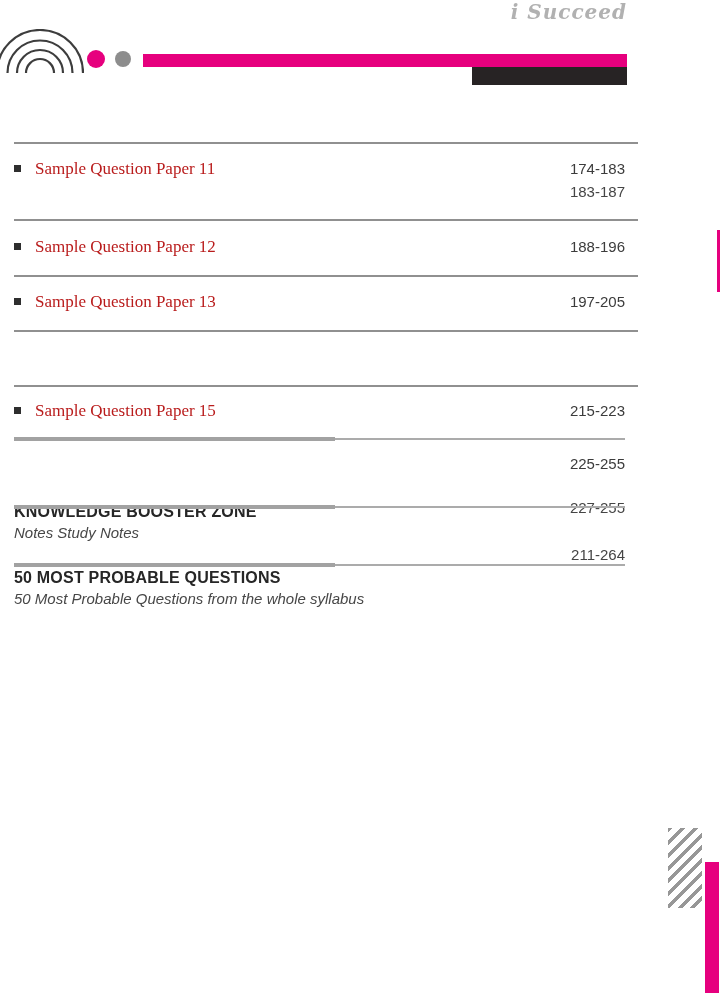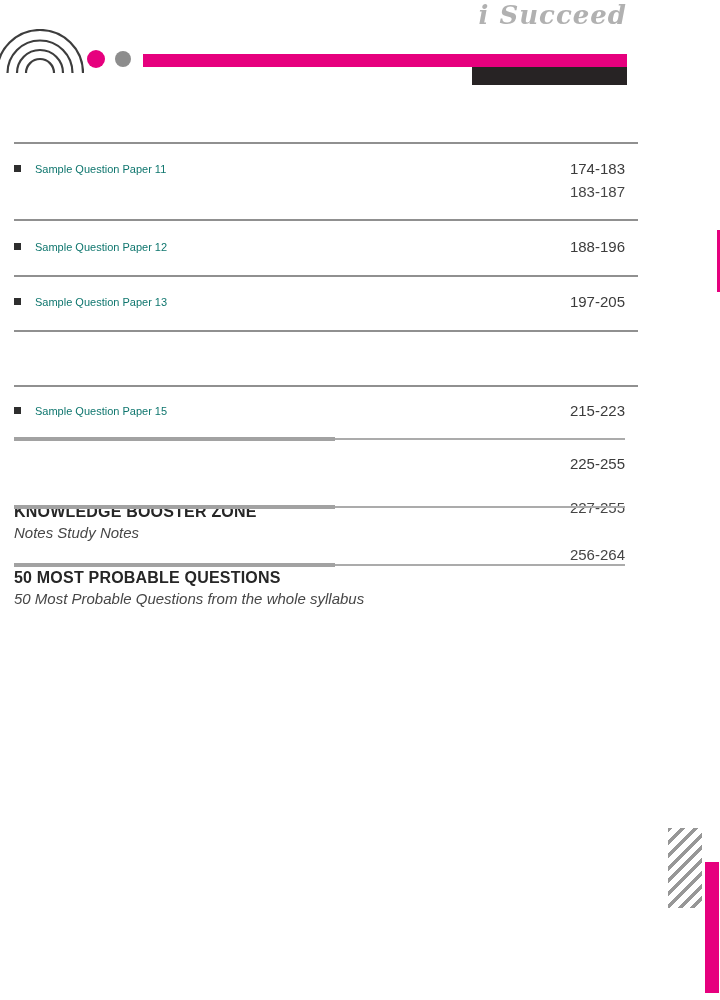--- a/index.html
+++ b/index.html
@@ -1,39 +1,39 @@
 <!DOCTYPE html>
 <html><head>
 <meta charset="utf-8">
 <style>
   html,body{margin:0;padding:0;background:#fff;}
   .page{position:relative;width:720px;height:1000px;background:#ffffff;overflow:hidden;
         font-family:"Liberation Sans",sans-serif;}
 
   
   .brand{position:absolute;top:0px;right:93px;font-family:"DejaVu Serif",serif;
-         font-style:italic;font-weight:bold;font-size:26px;color:#b1b1b1;letter-spacing:1px;}
+         font-style:italic;font-weight:bold;font-size:20px;color:#b1b1b1;letter-spacing:1px;}
   .arcs{position:absolute;left:0px;top:29px;}
   .dot{position:absolute;border-radius:50%;}
   .dot.pink{left:87px;top:50px;width:18px;height:18px;background:#e6007e;}
   .dot.gray{left:115px;top:51px;width:16px;height:16px;background:#8d8d8d;}
   .bar-pink{position:absolute;left:143px;top:54px;width:484px;height:13px;background:#e6007e;}
   .bar-black{position:absolute;left:472px;top:67px;width:155px;height:18px;background:#272324;}
 
   
   .divider{position:absolute;left:14px;width:624px;height:2px;background:#909090;}
   .divider-thick{position:absolute;left:14px;width:611px;height:4px;}
   .divider-thick .seg-thick{position:absolute;left:0;top:0;width:321px;height:4px;background:#a2a2a2;}
   .divider-thick .seg-thin{position:absolute;left:321px;top:1px;width:290px;height:2px;background:#ababab;}
 
   
   .row{position:absolute;left:14px;width:611px;display:flex;justify-content:space-between;align-items:flex-start;}
   .lead{display:flex;}
   .bullet{width:7px;height:7px;background:#2e2e2e;margin:6px 14px 0 0;flex:none;}
-  .title{font-size:11px;color:#0f766e;line-height:20px;}
+  .title{font-size:17px;color:#b91c1c;line-height:20px;font-family:Liberation Serif, serif;}
   .subtitle{font-size:15px;color:#474747;font-style:italic;line-height:20px;margin-top:2px;}
   .pages{text-align:right;font-size:15px;color:#3c3c3c;line-height:20px;white-space:nowrap;}
   .pages .main{}
   .pages .sub{margin-top:3px;color:#454545;}
   .pages.gap .sub{margin-top:24px;}
   .pages.low{margin-top:22px;}
   .section-title{font-size:16px;font-weight:bold;color:#262626;line-height:19px;letter-spacing:0.2px;margin-top:48px;}
 
   
   .hatch{position:absolute;left:668px;top:828px;width:34px;height:80px;
@@ -131,21 +131,21 @@
     <div class="seg-thick"></div>
       <div class="seg-thin"></div>
   </div>
 
   <div class="row" style="top:520px">
     <div>
       <div class="section-title">50 MOST PROBABLE QUESTIONS</div>
       <div class="subtitle">50 Most Probable Questions from the whole syllabus</div>
     </div>
     <div class="pages low">
-      <div class="sub">256-264</div>
+      <div class="sub">211-264</div>
     </div>
   </div>
 
   <div class="divider-thick" style="top:563px">
     <div class="seg-thick"></div>
       <div class="seg-thin"></div>
   </div>
 
   <div class="hatch"></div>
   <div class="side-bar"></div>

